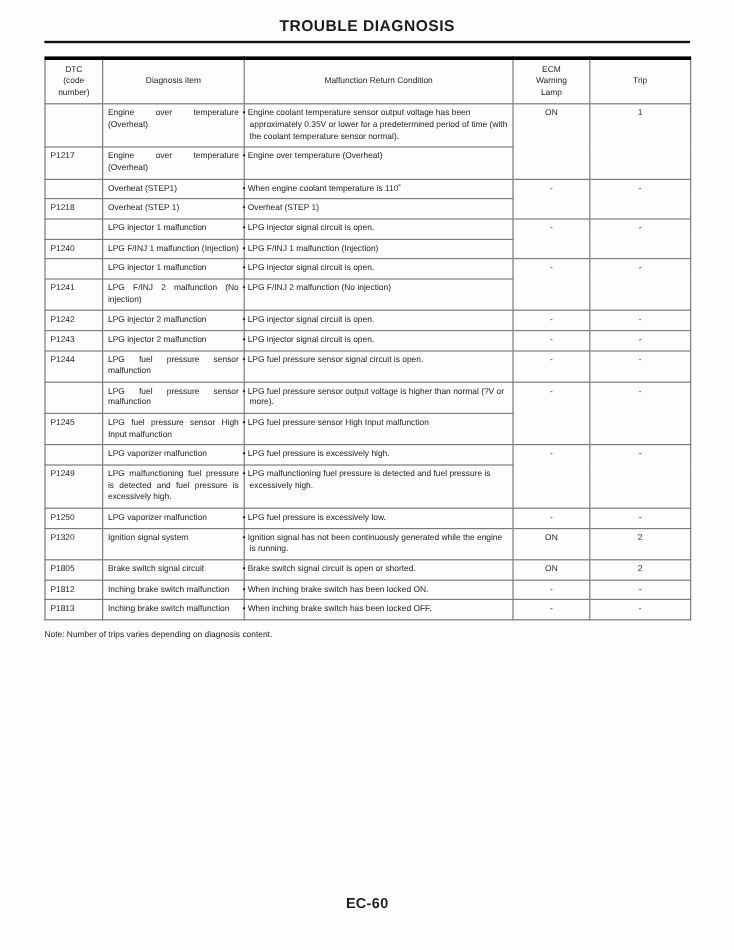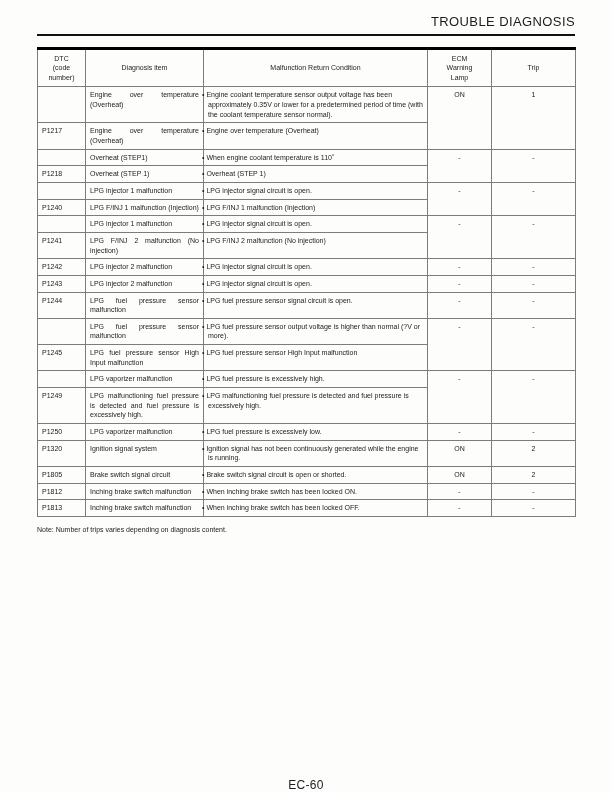--- a/index.html
+++ b/index.html
@@ -6,23 +6,23 @@
   html, body { width: 612px; height: 792px; }
   body {
     position: relative;
     background: #fdfdfb;
     font-family: "Liberation Sans", sans-serif;
     color: #1c1c1c;
     overflow: hidden;
   }
   .content { padding: 14px 37px 0 37px; }
   .title {
-    text-align: right;
+    text-align: center;
     font-size: 13px;
-    font-weight: normal;
+    font-weight: bold;
     letter-spacing: 0.4px;
   }
   .title-rule { height: 2px; background: #111; margin-top: 5px; }
 
   table.diag {
     width: 100%;
     border-collapse: collapse;
     table-layout: fixed;
     margin-top: 11px;
     border-top: 3px solid #000;
@@ -49,24 +49,24 @@
   td.dtc-empty { border-bottom-style: hidden; }
   td.dtc-mid   { border-top-style: hidden; }
   td.item { text-align: justify; }
   td.cond { vertical-align: middle; padding-left: 10px; text-indent: -6px; }
   td.ecm, td.trip { text-align: center; vertical-align: top; padding-top: 3px; }
 
   .note { font-size: 7px; margin-top: 9px; }
   .footer {
     position: absolute;
     left: 0; right: 0;
-    bottom: 0;
+    bottom: 32px;
     text-align: center;
     font-size: 12px;
-    font-weight: normal;
+    font-weight: bold;
     letter-spacing: 0.3px;
   }
 </style>
 </head>
 <body>
 
 <div class="content">
   <div class="title">TROUBLE DIAGNOSIS</div>
   <div class="title-rule"></div>
 

